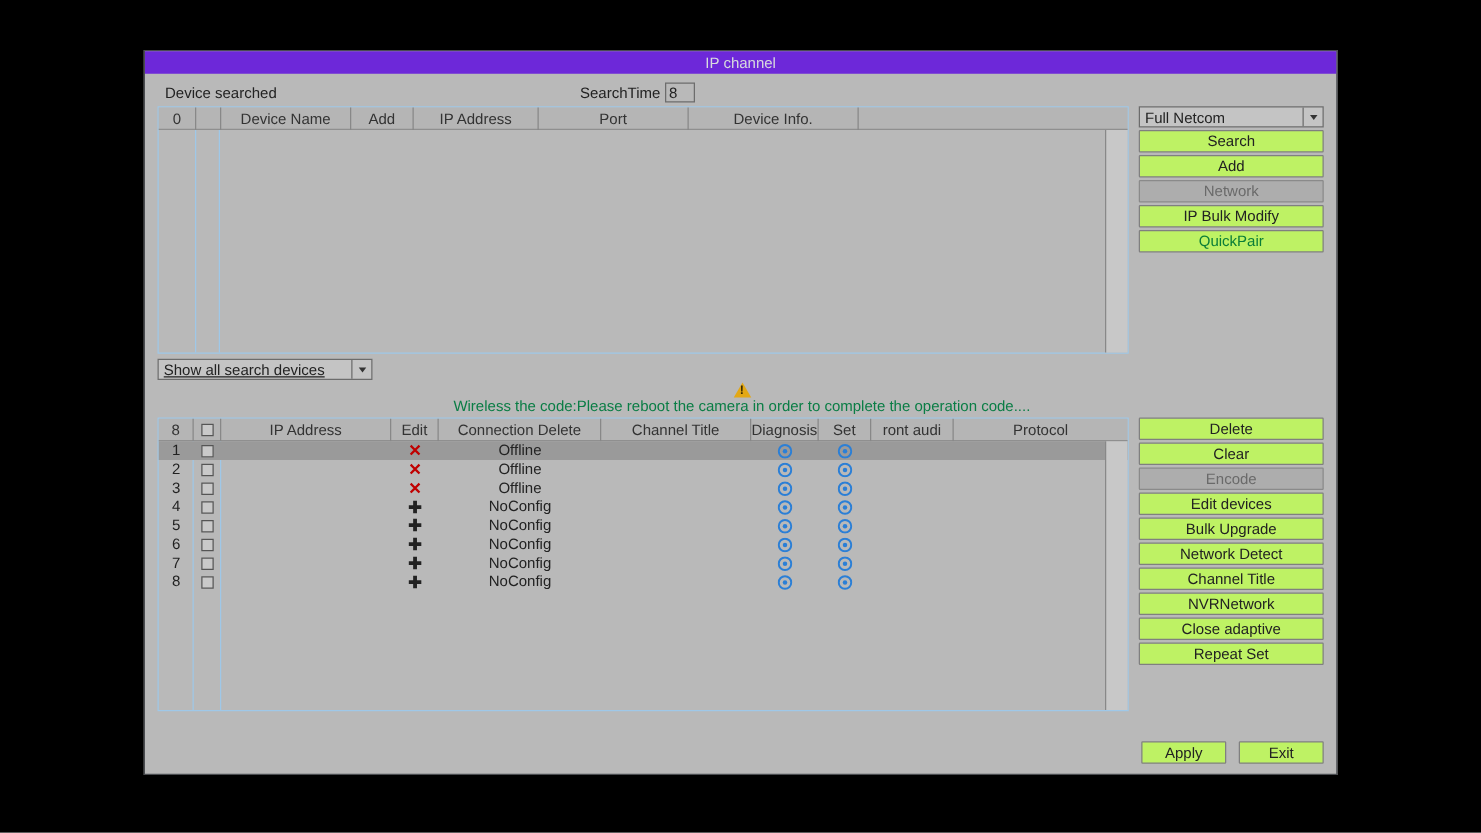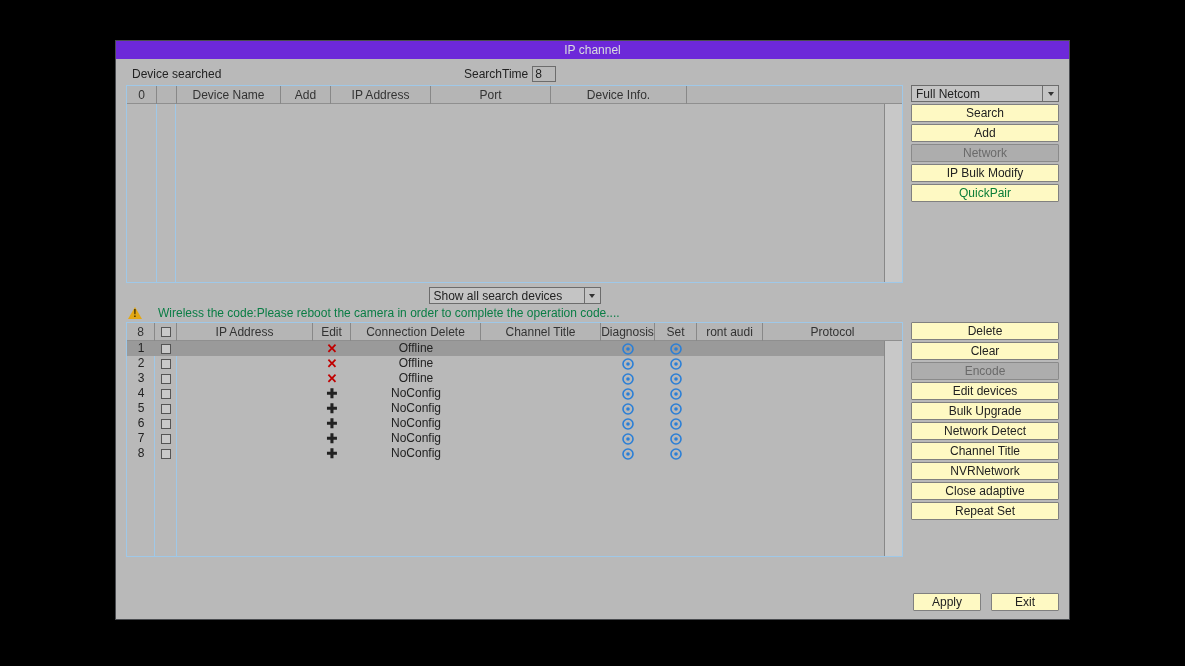--- a/index.html
+++ b/index.html
@@ -131,49 +131,51 @@
     display:flex;align-items:center;justify-content:center;
   }
   .select-arrow::after {
     content:'';
     border-left:3px solid transparent;
     border-right:3px solid transparent;
     border-top:4px solid #333;
   }
   .btn {
     height: 18px;
-    background: #fef9c3;
+    background: #bef264;
     border: 1px solid #808080;
     text-align: center;
     line-height: 16px;
     cursor: pointer;
     border-radius: 1px;
     font-size: 12px;
   }
   .btn.disabled {
     background: #adadad;
     color: #6a6a6a;
     border-color: #8a8a8a;
   }
   .btn.green { color: #0a7d38; }
 
   .show-all-row {
     display: flex;
-    justify-content: center;
+    justify-content: flex-start;
     padding: 4px 0 2px 0;
+    text-decoration: underline;
   }
   .show-all-row .select { width: 172px; }
 
   .warn-row {
     display: flex;
     align-items: center;
-    gap: 16px;
+    gap: 0;
     color: #0a7d45;
     font-size: 12px;
     padding: 0 0 2px 2px;
+    flex-direction: column;
   }
   .warn-icon {
     width: 14px; height: 12px;
     position: relative;
   }
   .warn-icon::before {
     content:'';
     position:absolute;
     left:0;top:0;
     border-left:7px solid transparent;

